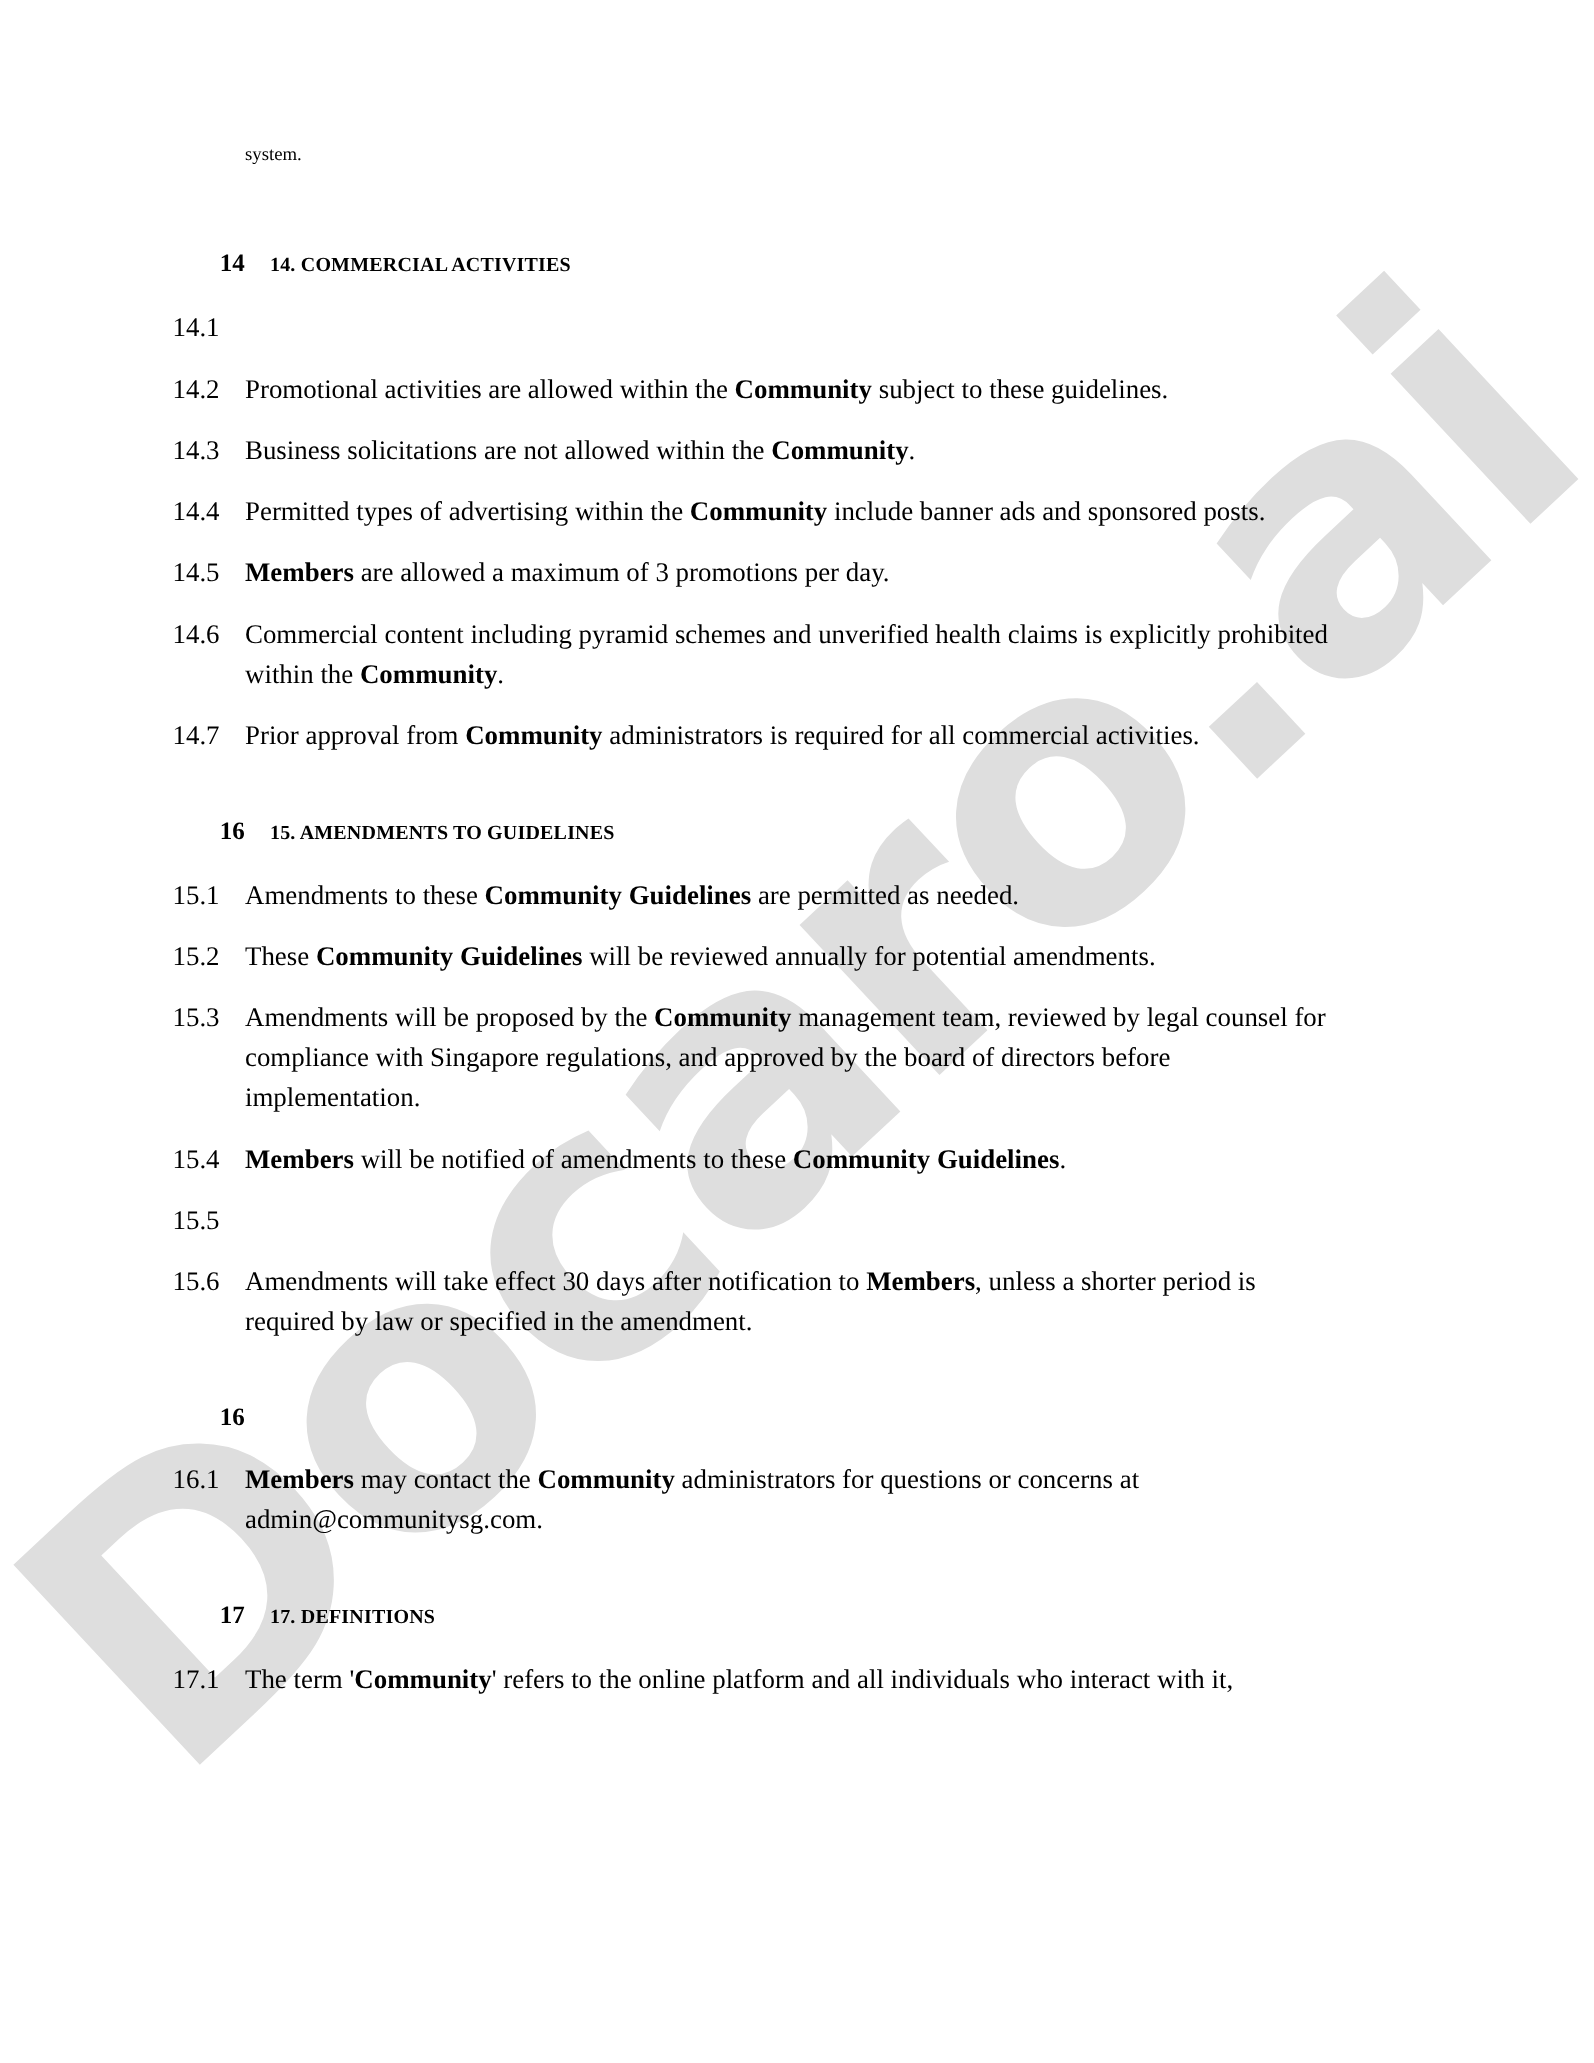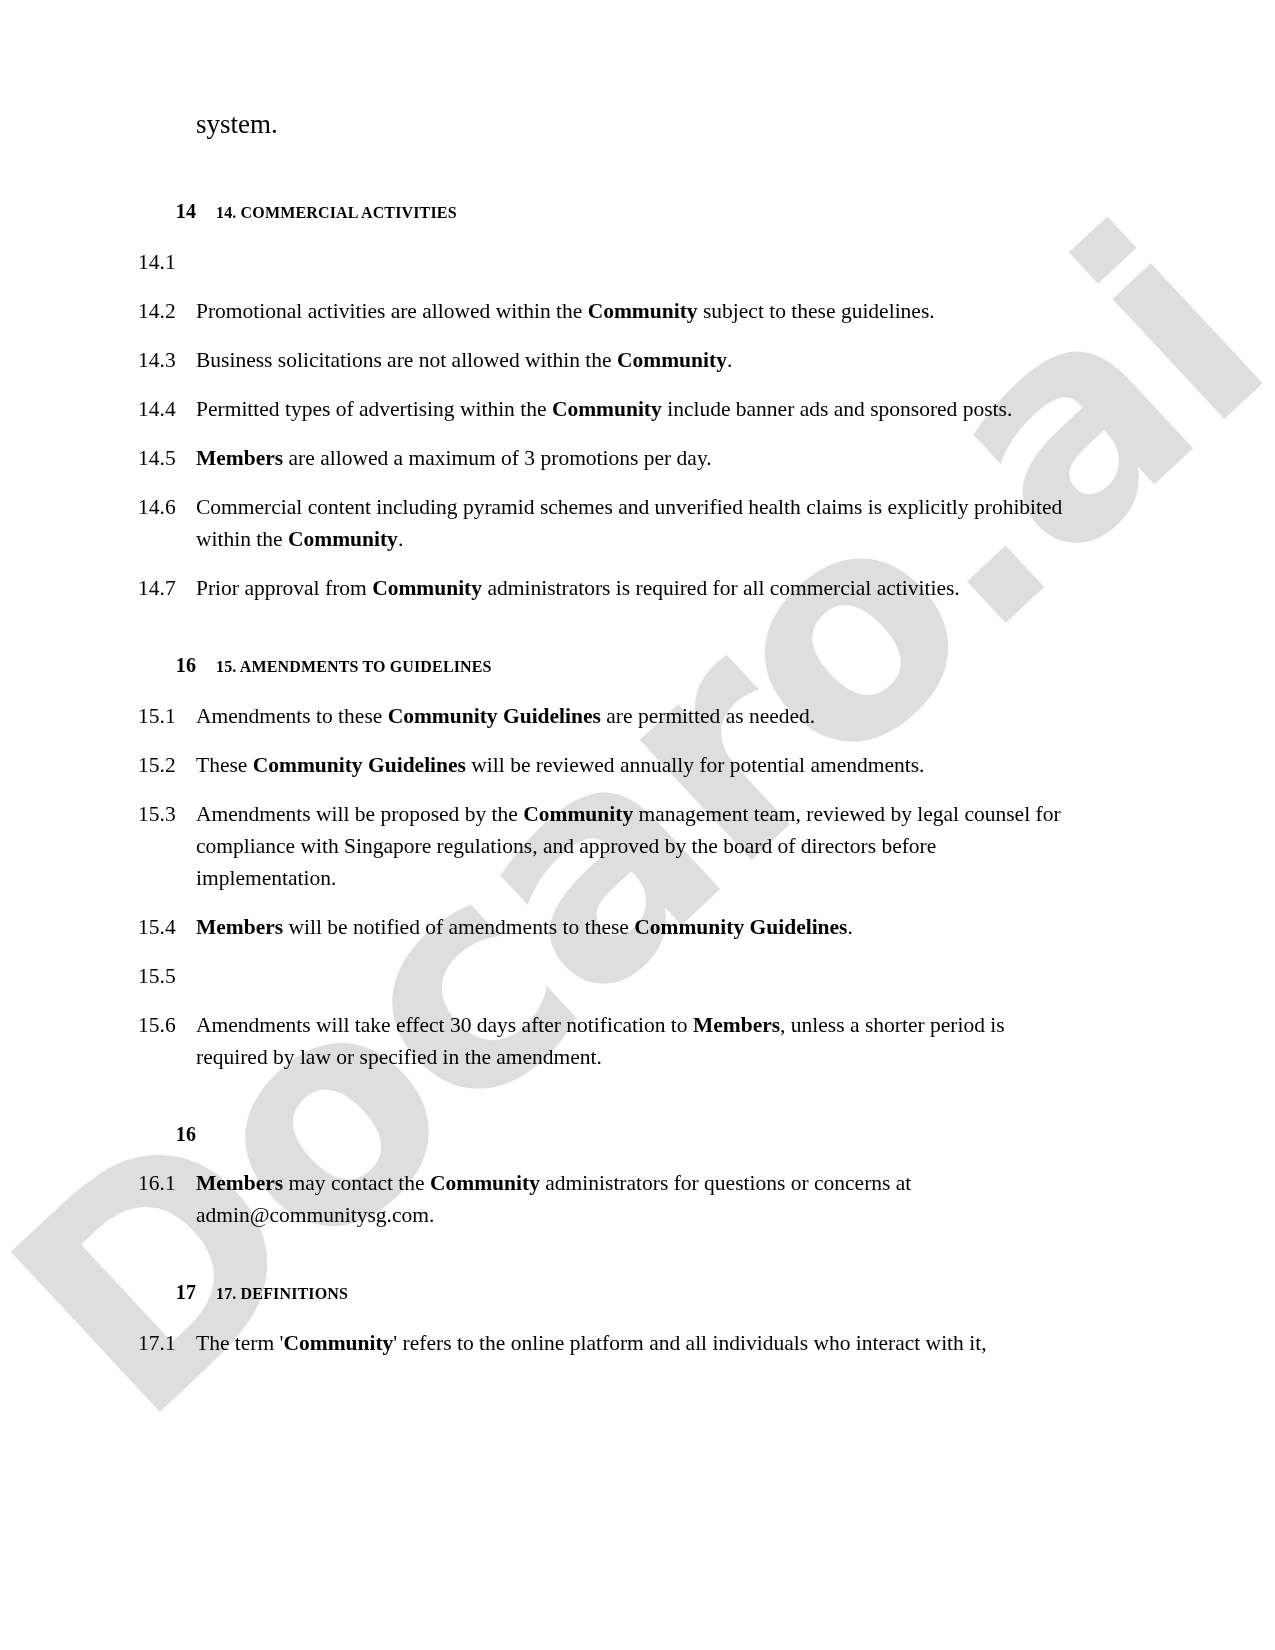--- a/index.html
+++ b/index.html
@@ -52,21 +52,21 @@
     position: relative;
     z-index: 2;
     padding: 0;
   }
 
   
   .cont-line {
     position: absolute;
     left: 196px;
     top: 108px;
-    font-size: 27px;
+    font-size: 15px;
     line-height: 32px;
     color: #000;
   }
 
   .body-block {
     position: absolute;
     left: 0;
     top: 196px;
     width: 1184px;
   }

